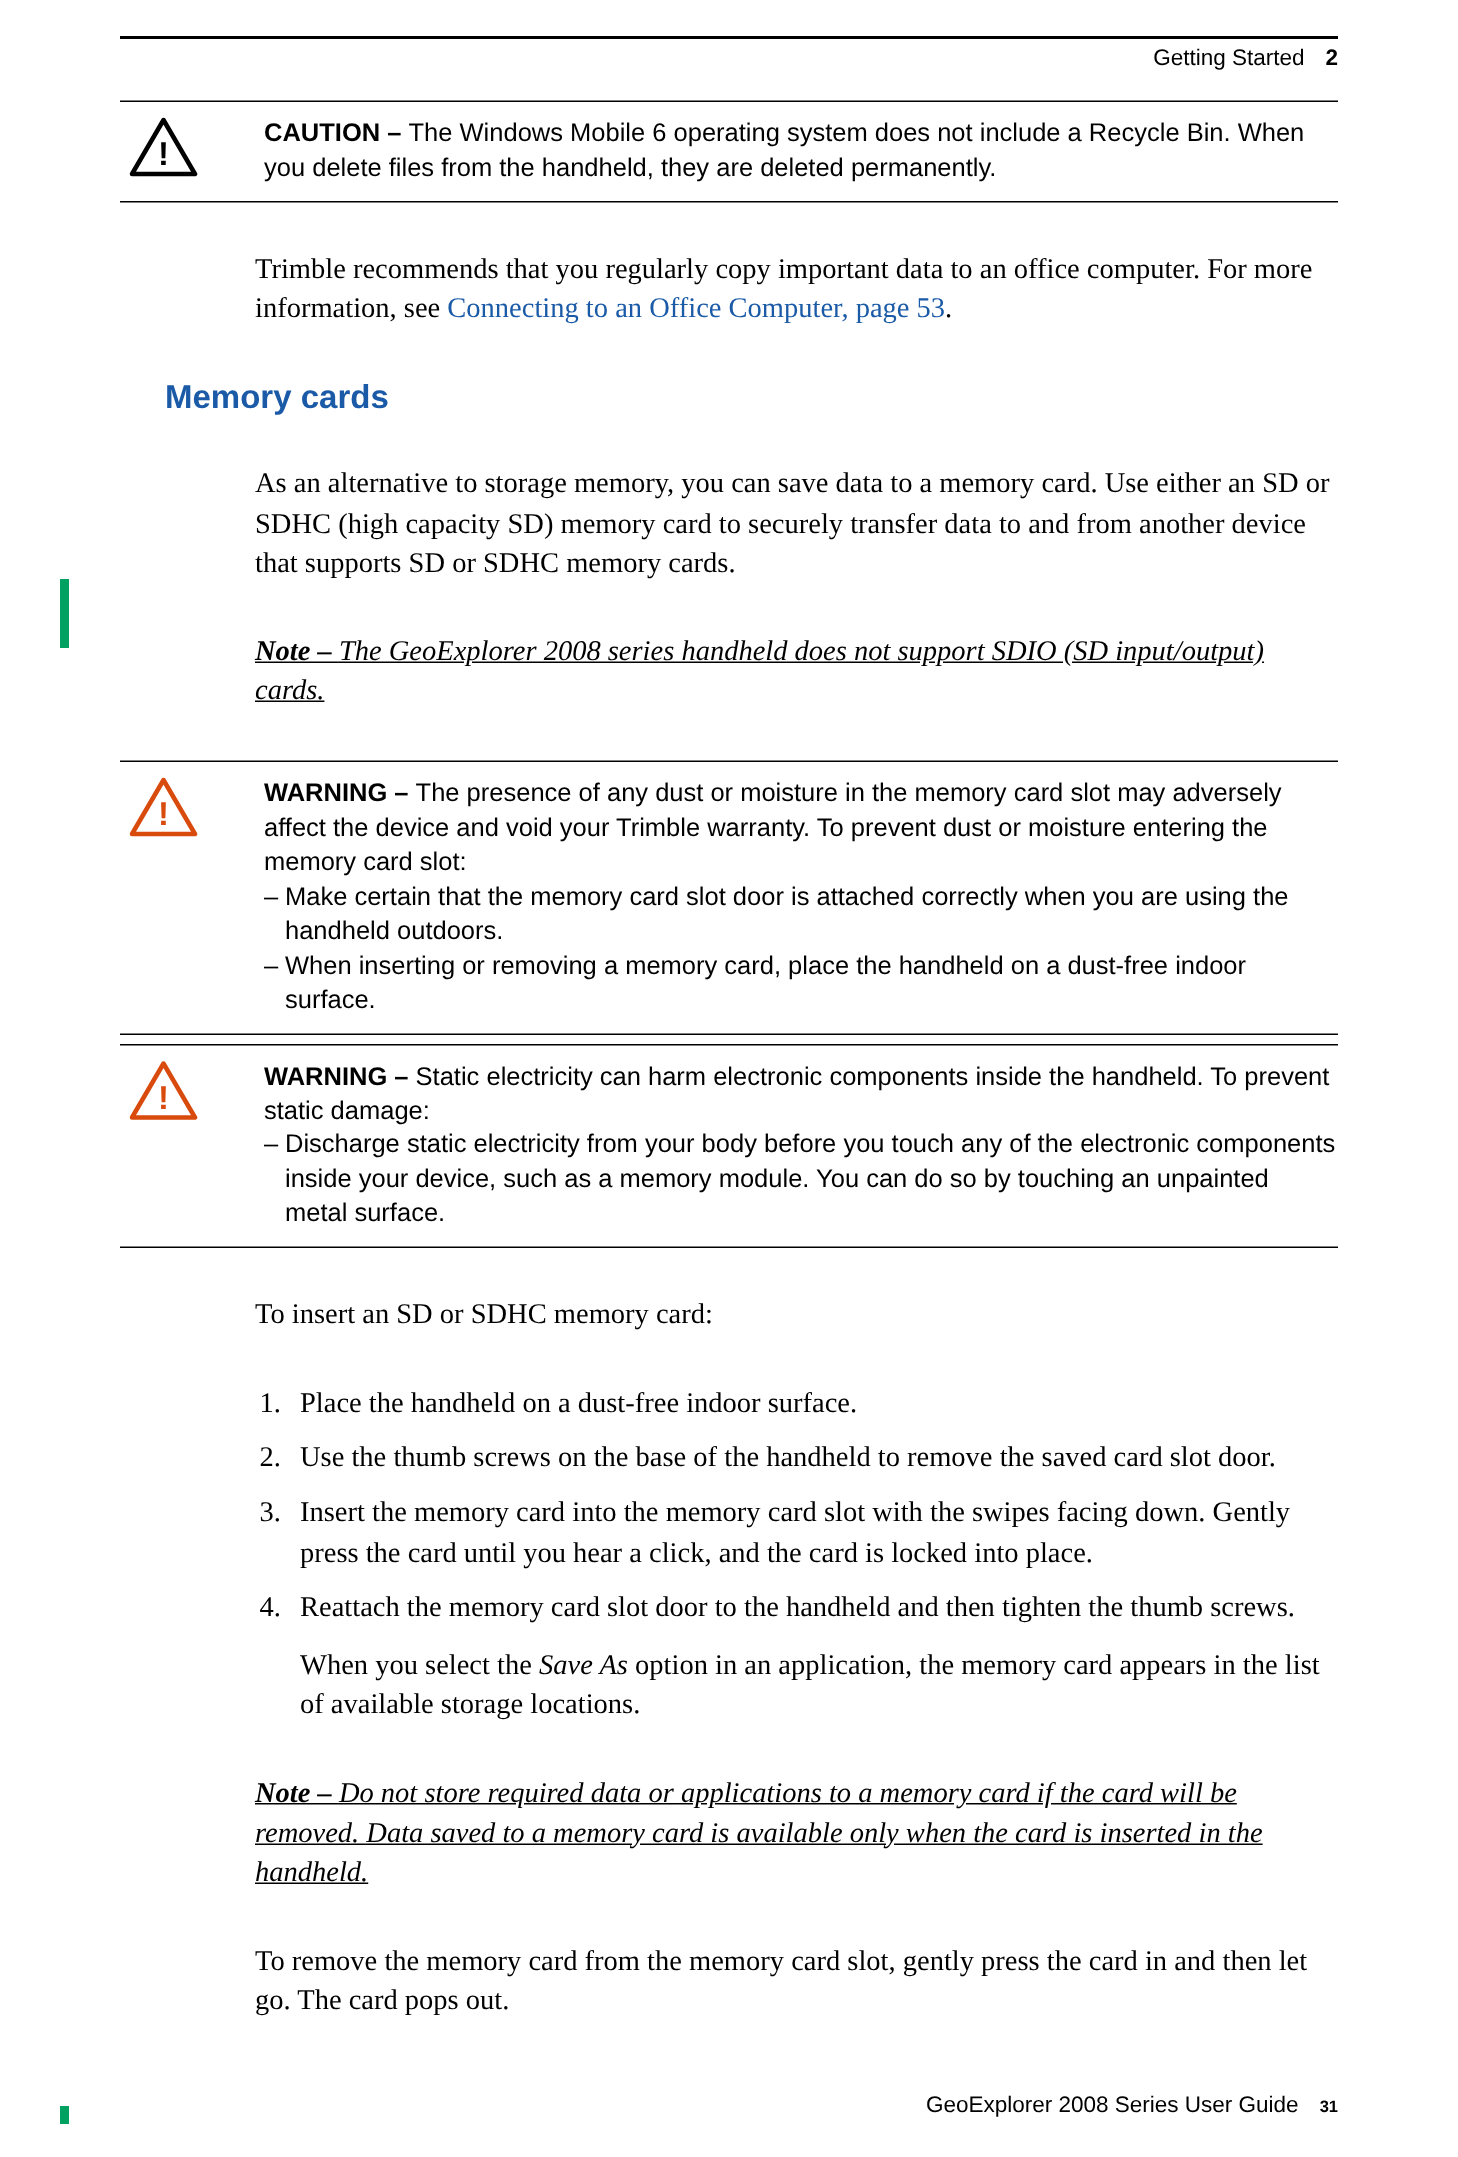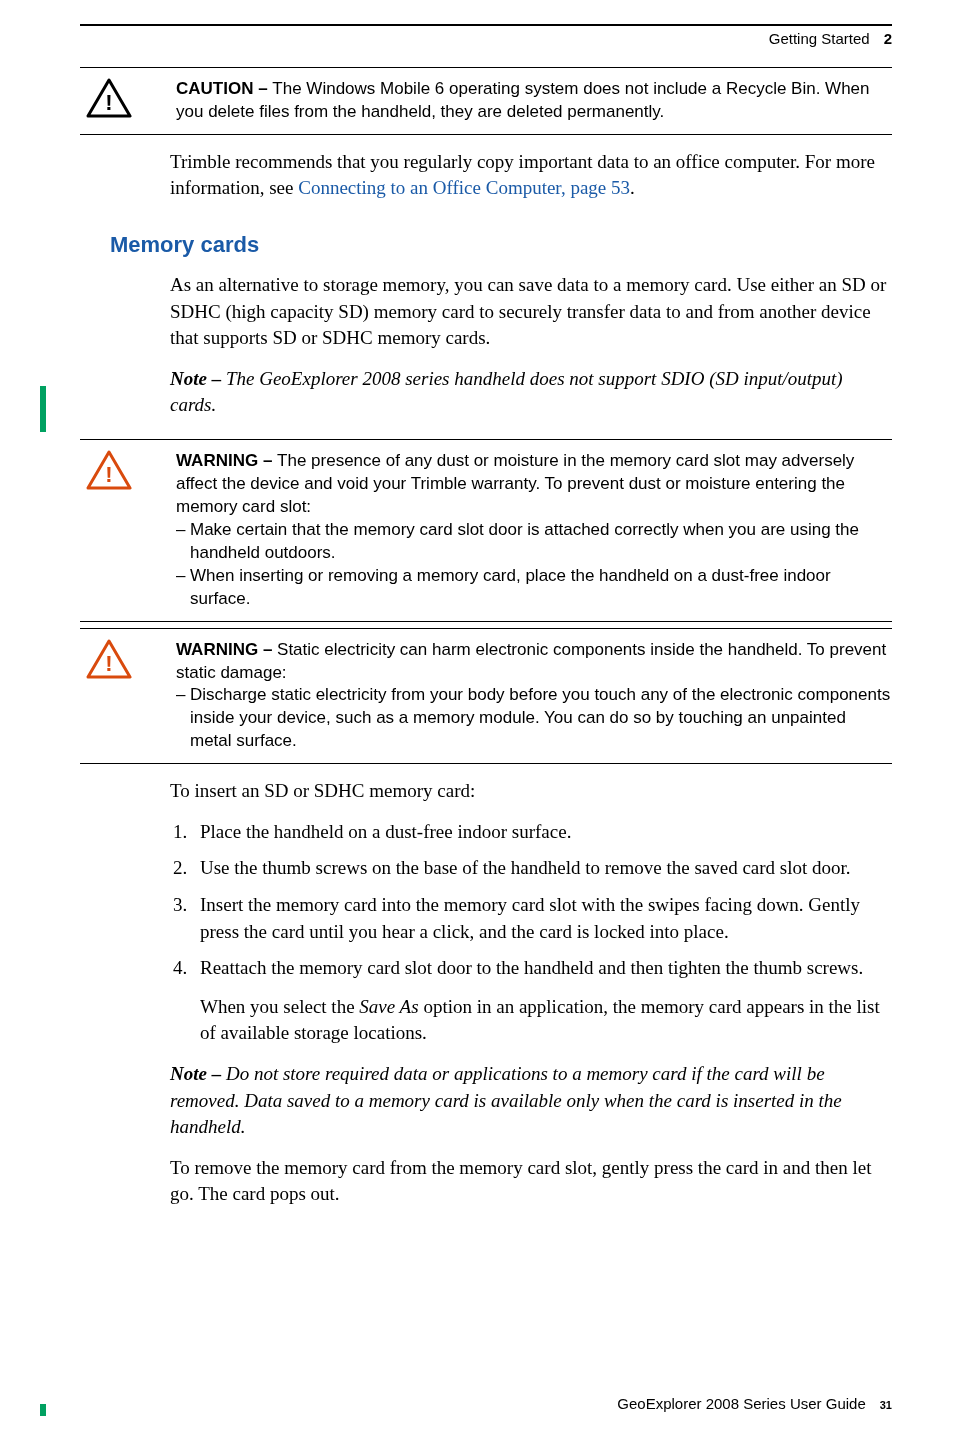--- a/index.html
+++ b/index.html
@@ -52,30 +52,30 @@
     line-height: 1.35;
     font-weight: bold;
   }
   .alert .text-cell .normal { font-weight: normal; }
   .warn-label { color: #000000; }
   .body-indent {
     margin-left: 90px;
     font-size: 19px;
     line-height: 1.4;
   }
-  .body-indent p { margin: 14px 0; }
+  .body-indent p { margin: 32px 0; }
   .link { color: #1a5aa7; }
   .section-h {
     font-family: Arial, Helvetica, sans-serif;
     font-weight: bold;
     color: #1a5aa7;
     font-size: 22px;
     margin: 30px 0 8px 30px;
   }
-  .note-italic { font-style: italic; }
+  .note-italic { font-style: italic; text-decoration: underline; }
   .dash-list { padding-left: 0; margin: 0; }
   .dash-item { display: flex; }
   .dash-item .d { width: 14px; flex: 0 0 14px; }
   ol.steps { margin: 14px 0 14px 22px; padding: 0; }
   ol.steps li { margin: 10px 0 10px 0; padding-left: 8px; font-size: 19px; line-height: 1.4; }
   ol.steps li::marker { font-size: 19px; }
   .footer {
     position: absolute;
     bottom: 26px;
     right: 80px;

